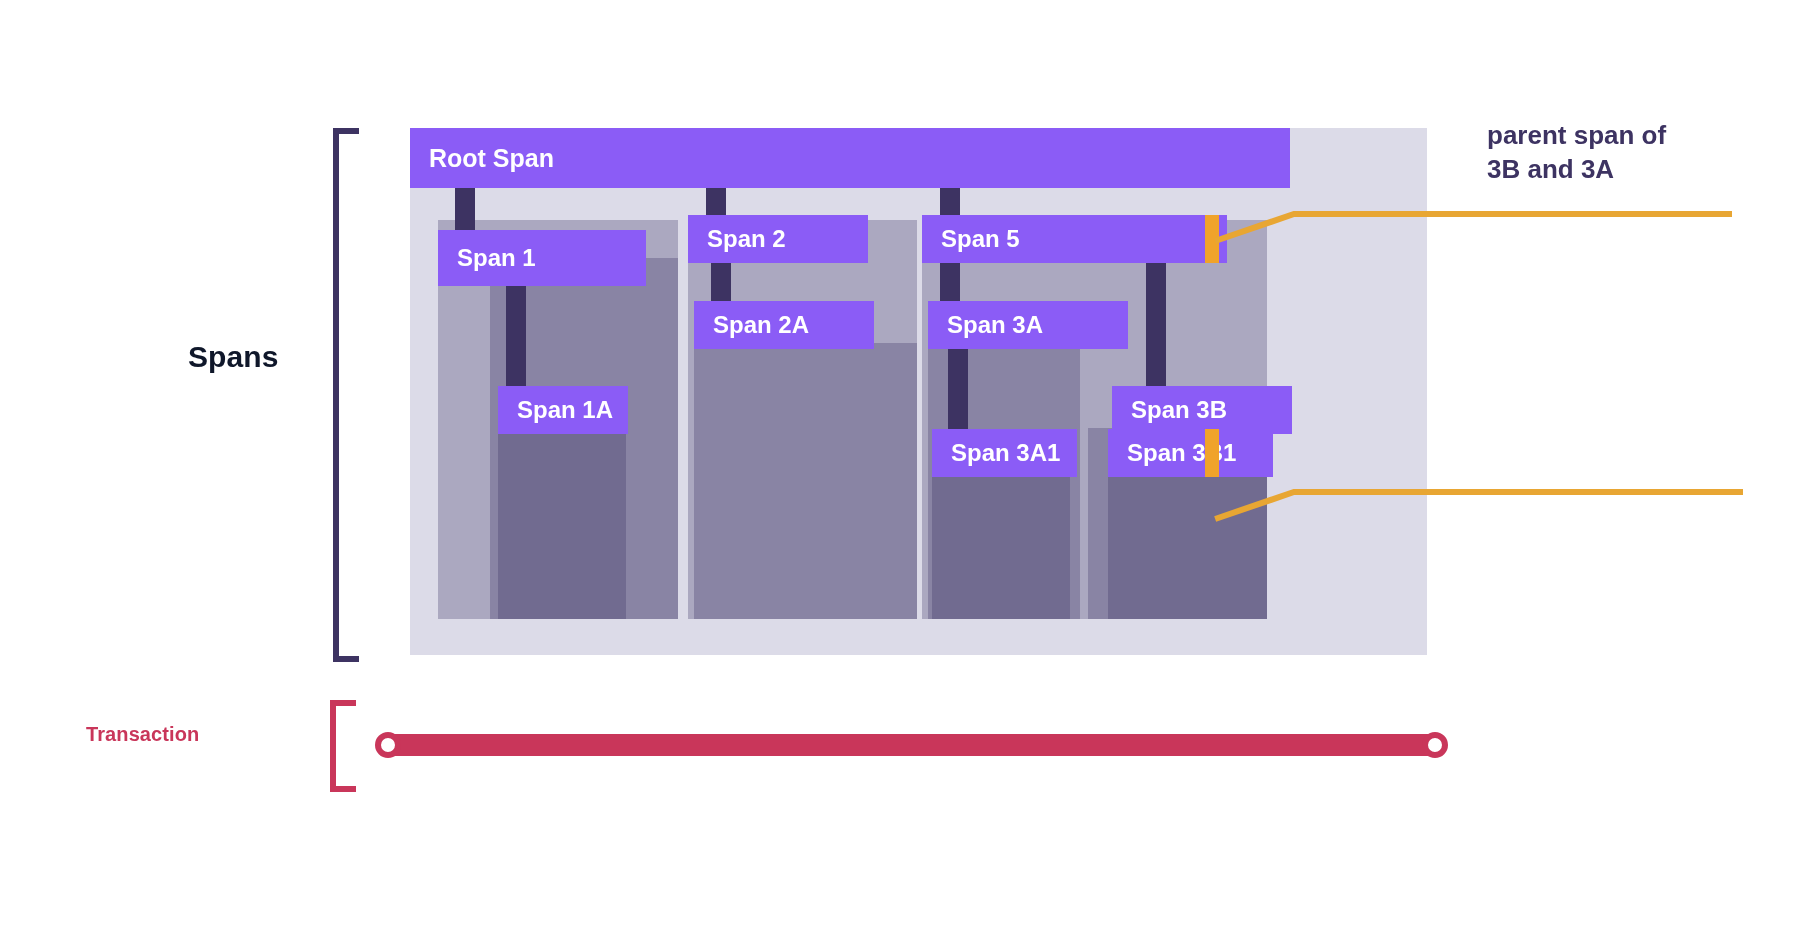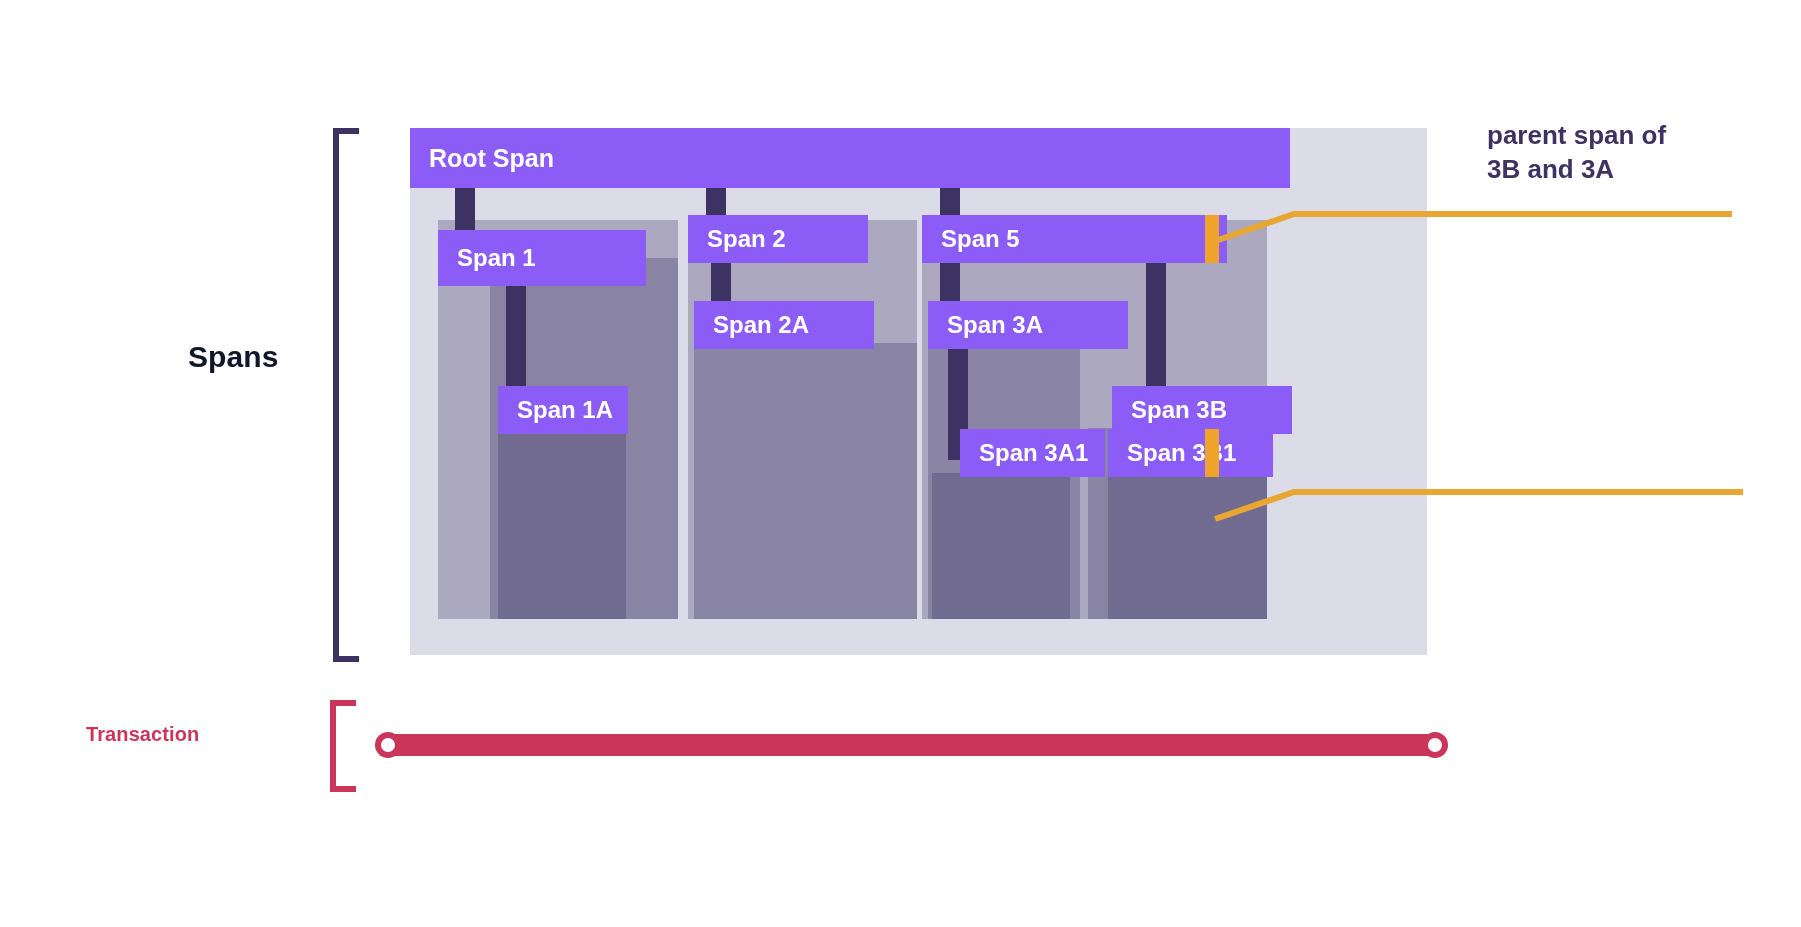--- a/index.html
+++ b/index.html
@@ -220,21 +220,21 @@
     </div>
 
     <div class="bar" style="left:678px; top:258px; width:180px; height:48px;margin-left:24px;">
       <span>Span 3B</span>
     </div>
 
     <div class="bar" style="left:88px; top:258px; width:130px; height:48px;">
       <span>Span 1A</span>
     </div>
 
-    <div class="bar" style="left:522px; top:301px; width:145px; height:48px;margin-left:28px;">
+    <div class="bar" style="left:522px; top:301px; width:145px; height:48px;">
       <span>Span 3A1</span>
     </div>
 
     <div class="bar" style="left:698px; top:301px; width:165px; height:48px;">
       <span>Span 3B1</span>
     </div>
 
     <div class="marker" style="left:795px; top:87px; width:14px; height:48px;"></div>
     <div class="marker" style="left:795px; top:301px; width:14px; height:48px;"></div>
 

